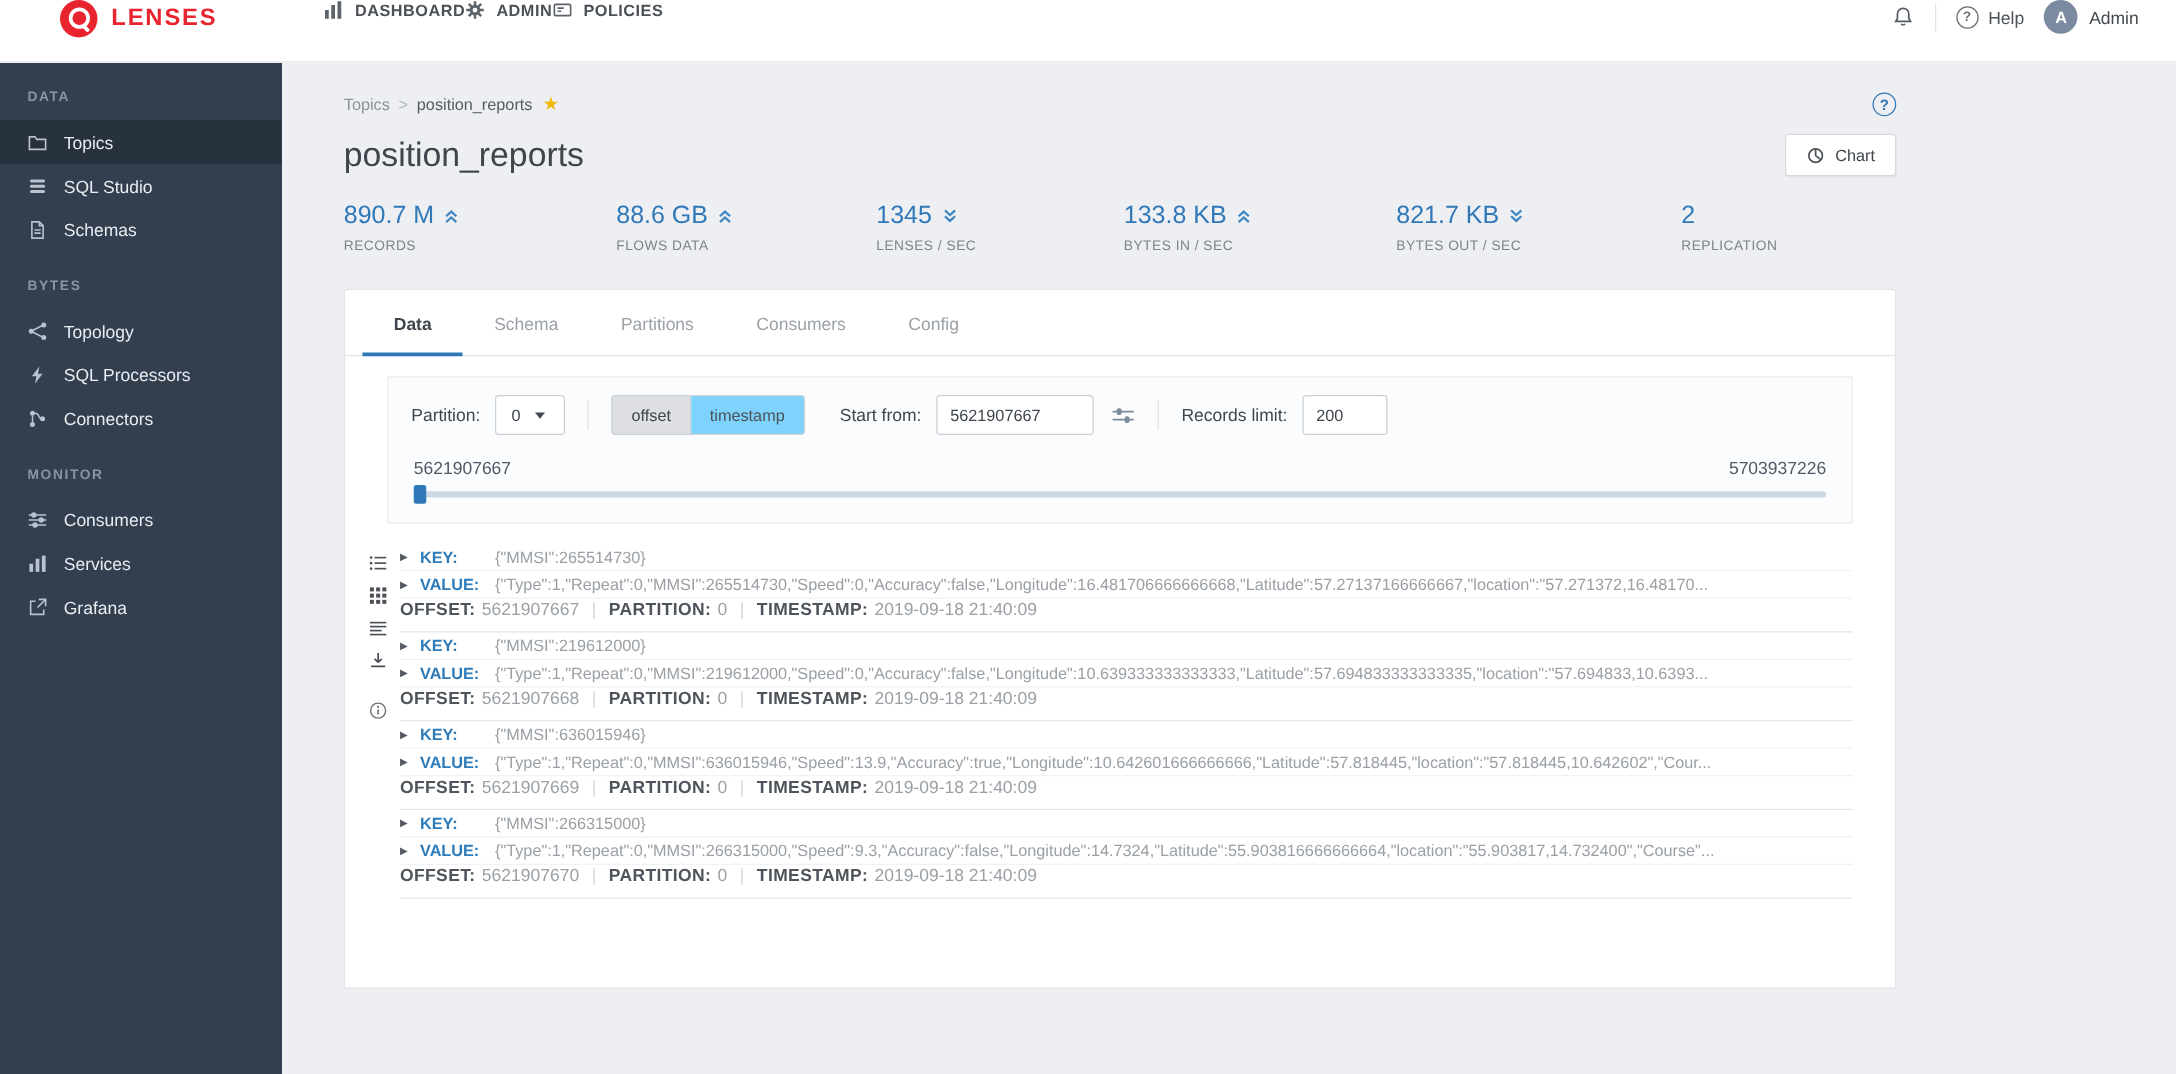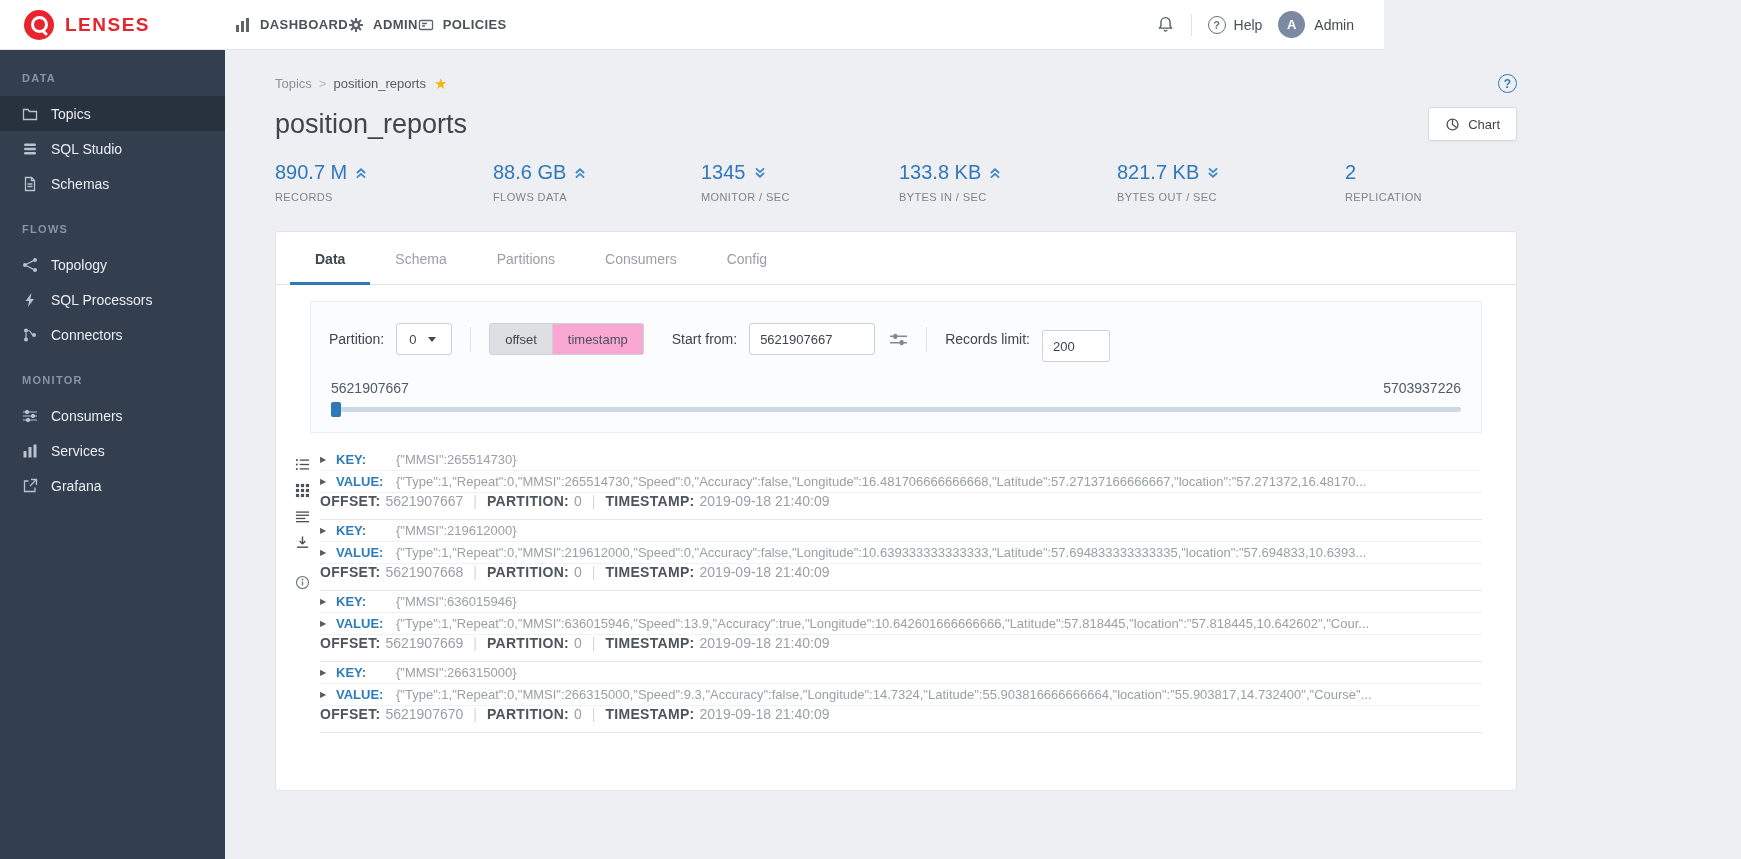--- a/index.html
+++ b/index.html
@@ -1,21 +1,21 @@
 <!DOCTYPE html>
 <html><head>
 <meta charset="utf-8">
 <style>
   * { margin:0; padding:0; box-sizing:border-box; }
   html,body { width:1741px; height:859px; overflow:hidden; background:#edeff2;
     font-family:"Liberation Sans", sans-serif; }
 
   
-  .navbar { position:fixed; top:0; left:0; width:1384px; height:50px; background:#fff;
-    border-bottom:1px solid #e4e6e9; display:flex; align-items:center; z-index:20; }
+  .navbar { position:fixed; top:0; left:0; width:1741px; height:50px; background:#fff;
+    border-bottom:1px solid #e4e6e9; display:flex; align-items:flex-start; z-index:20;padding-left:24px; }
   .brand { display:flex; align-items:center; gap:11px; width:225px; padding-left:24px; cursor:pointer; }
   .logo { width:30px; height:30px; border-radius:50%; background:#e8242e; position:relative; flex:0 0 auto; }
   .logo::after { content:""; position:absolute; left:7px; top:6px; width:11px; height:11px;
     border:3px solid #fff; border-radius:50%; }
   .logo::before { content:""; position:absolute; right:6px; bottom:6px; width:7px; height:3px;
     background:#fff; transform:rotate(45deg); border-radius:1px; }
   .brand-name { color:#e8242e; font-weight:bold; font-size:19px; letter-spacing:1.5px; }
   .nav-items { display:flex; align-items:center; margin-left:10px; }
   .nav-item { display:flex; align-items:center; gap:9px; color:#4b5157; font-size:13px;
     font-weight:bold; letter-spacing:.4px; cursor:pointer; }
@@ -93,29 +93,29 @@
     display:flex; align-items:flex-start; justify-content:center; line-height:18px; }
 
   .filter-panel { margin:16px 34px 0; border:1px solid #ececee; background:#fbfcfd; padding:14px 18px 20px; }
   .filter-row { display:flex; align-items:center; }
   .f-label { font-size:14px; color:#3e454d; margin-right:12px; }
   .part-select { display:flex; align-items:center; gap:12px; height:32px; padding:0 12px; background:#fff;
     border:1px solid #ccd1d6; border-radius:3px; font-size:13px; color:#3e454d; cursor:pointer; min-width:56px; }
   .caret { width:0; height:0; border-left:4px solid transparent; border-right:4px solid transparent;
     border-top:5px solid #43494f; }
   .v-div { width:1px; height:24px; background:#dfe1e4; margin:0 18px; }
-  .mode-btn { height:32px; padding:0 15px; font-size:13px; background:#f9a8d4; color:#4b5157;
+  .mode-btn { height:32px; padding:0 15px; font-size:13px; background:#7dd3fc; color:#4b5157;
     border:1px solid #ccd1d6; cursor:pointer; }
   .mode-btn:first-child { border-radius:3px 0 0 3px; }
   .mode-btn:last-child { border-radius:0 3px 3px 0; border-left:none; }
   .mode-btn.active { background:#dddfe2; color:#3e454d; }
   .text-input { height:32px; border:1px solid #ccd1d6; border-radius:3px; padding:0 10px;
     font-size:13px; color:#3e454d; background:#fff; font-family:"Liberation Sans", sans-serif; }
   .w-start { width:126px; margin-right:14px; }
-  .w-limit { width:68px;margin-top:14px; }
+  .w-limit { width:68px; }
   .eq-icon { display:flex; color:#7b8a99; cursor:pointer; }
   .eq-icon svg { width:19px; height:17px; } .gap28 { width:28px; }
 
   .slider-area { margin-top:18px; padding:0 2px; }
   .slider-labels { display:flex; justify-content:space-between; font-size:14px; color:#4e5a66; }
   .slider-track { position:relative; margin-top:11px; height:5px; background:#ccd8e3; border-radius:3px; cursor:pointer; }
   .slider-handle { position:absolute; left:0; top:-5px; width:10px; height:15px; background:#3178b8;
     border-radius:2px; cursor:grab; }
 
   
@@ -210,21 +210,21 @@
     <span>SQL Studio</span>
   </div>
   <div class="side-item">
     <svg viewBox="0 0 16 16" fill="none" stroke="currentColor" stroke-width="1.3">
         <path d="M3.5 1.5h6l3 3v10h-9z"></path>
         <path d="M9.5 1.5v3h3M5.5 8h5M5.5 10.5h5"></path>
       </svg>
     <span>Schemas</span>
   </div>
 
-  <div class="side-title">FLOWS</div>
+  <div class="side-title">BYTES</div>
   <div class="side-item">
     <svg viewBox="0 0 16 16" fill="currentColor">
         <circle cx="3" cy="8" r="2"></circle>
         <circle cx="13" cy="3" r="2"></circle>
         <circle cx="13" cy="13" r="2"></circle>
         <path d="M4.5 7.2 11.5 3.6M4.5 8.8 11.5 12.4" stroke="currentColor" stroke-width="1.2"></path>
       </svg>
     <span>Topology</span>
   </div>
   <div class="side-item">
@@ -320,21 +320,21 @@
       </div>
       <div class="stat">
         <div class="stat-value">
             <span>1345</span>
           <span class="trend down">
               <svg viewBox="0 0 12 12" fill="none" stroke="currentColor" stroke-width="1.5">
                 <path d="M2.5 6 6 2.8 9.5 6M2.5 10 6 6.8 9.5 10"></path>
               </svg>
             </span>
           </div>
-        <div class="stat-label">MONITOR / SEC</div>
+        <div class="stat-label">LENSES / SEC</div>
       </div>
       <div class="stat">
         <div class="stat-value">
             <span>133.8 KB</span>
           <span class="trend up">
               <svg viewBox="0 0 12 12" fill="none" stroke="currentColor" stroke-width="1.5">
                 <path d="M2.5 6 6 2.8 9.5 6M2.5 10 6 6.8 9.5 10"></path>
               </svg>
             </span>
           </div>

